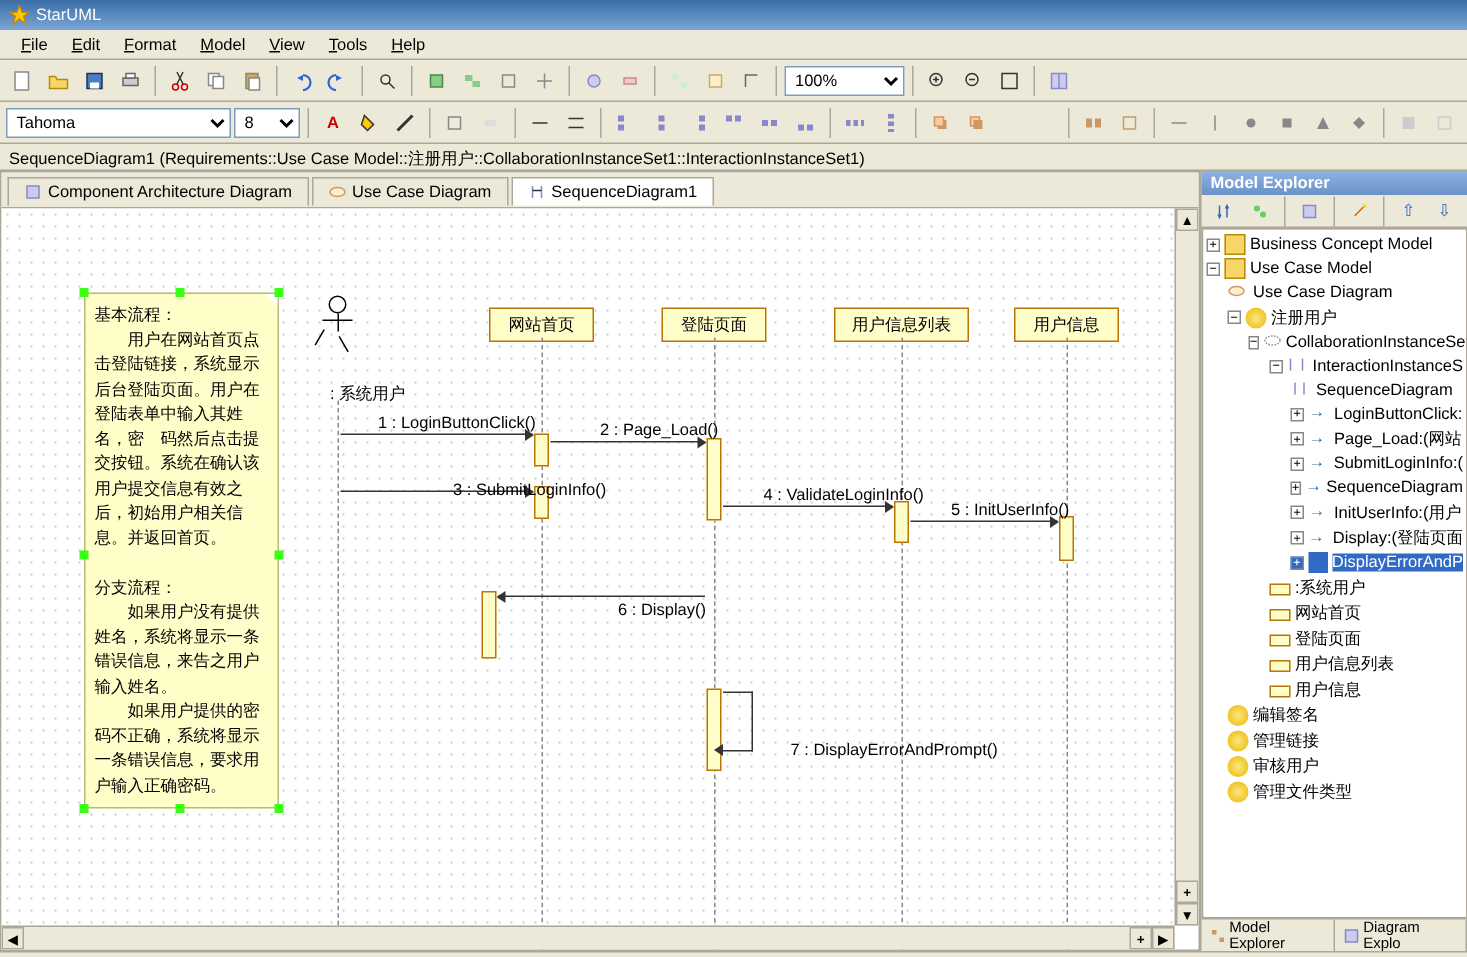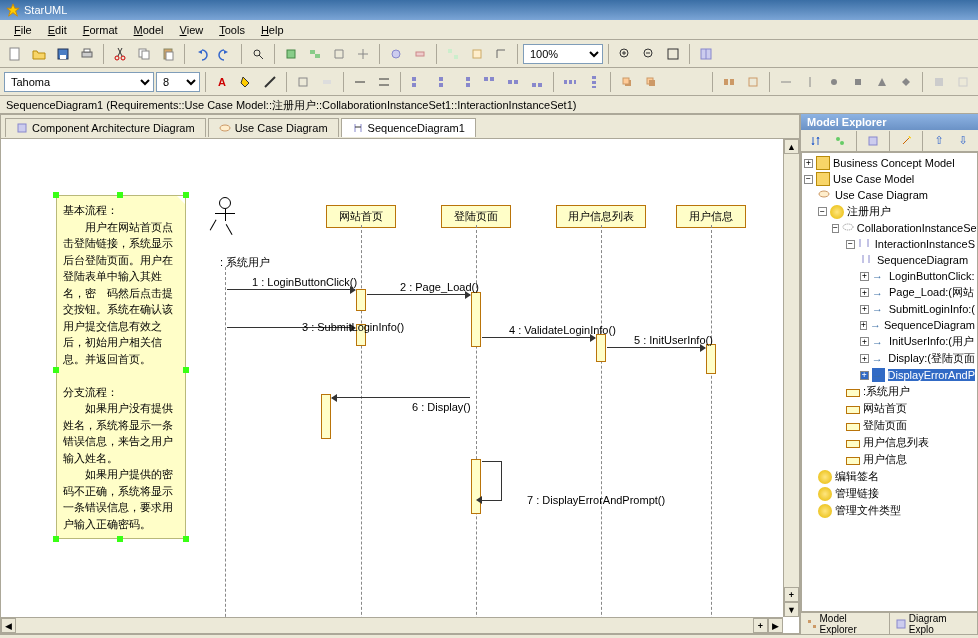--- a/index.html
+++ b/index.html
@@ -645,20 +645,24 @@
         <div class="tree-item">
             <span class="ticon yellow-ball"></span>
             <span>编辑签名</span>
           </div>
         <div class="tree-item">
             <span class="ticon yellow-ball"></span>
             <span>管理链接</span>
           </div>
         <div class="tree-item">
             <span class="ticon yellow-ball"></span>
+            <span>审核用户</span>
+          </div>
+        <div class="tree-item">
+            <span class="ticon yellow-ball"></span>
             <span>管理文件类型</span>
           </div>
       </div>
     </div>
     <div class="panel-tabs">
       <div class="ptab">
           <svg width="10" height="10">
             <rect x="1" y="1" width="3" height="3" fill="#c96"></rect>
             <rect x="6" y="6" width="3" height="3" fill="#c96"></rect>
           </svg>

